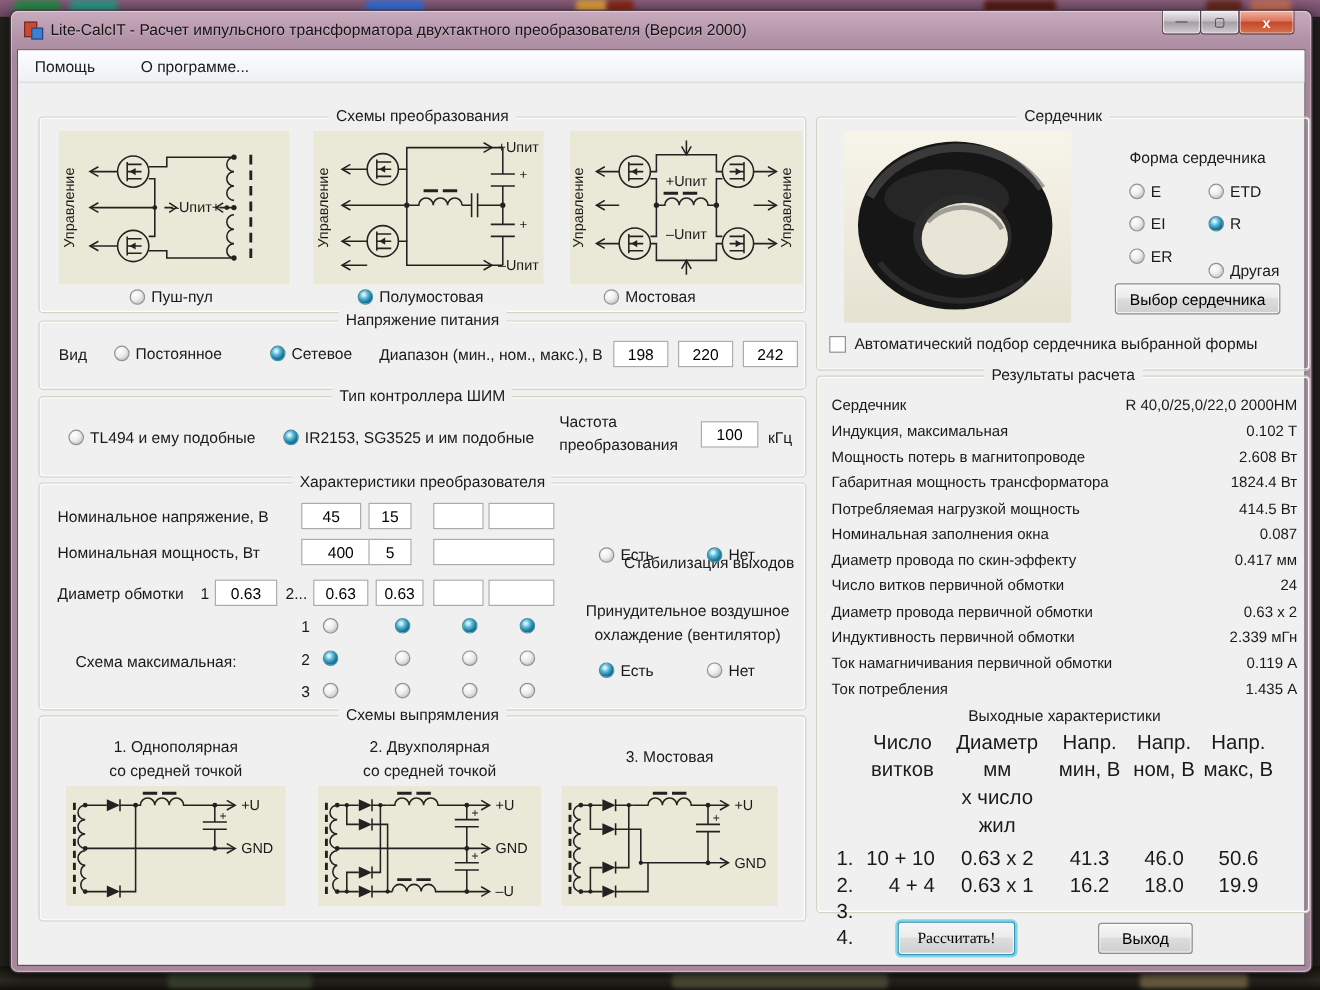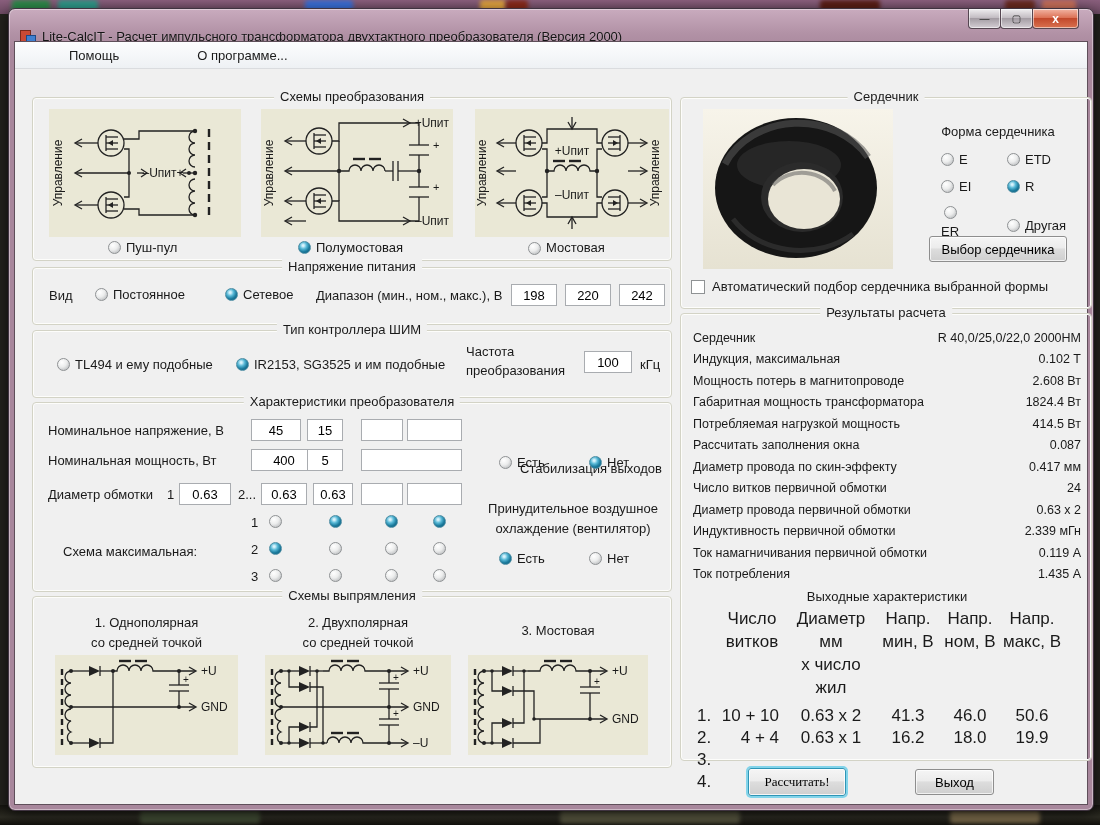--- a/index.html
+++ b/index.html
@@ -11,38 +11,38 @@
   .desk-top{position:absolute;top:0;left:0;right:0;height:14px;
     background:linear-gradient(180deg,#8a5f7d,#6d4a63);}
   .blob{position:absolute;filter:blur(2px);border-radius:3px;}
   .desk-bottom{position:absolute;bottom:0;left:0;right:0;height:20px;
     background:linear-gradient(180deg,#15140f,#2c2b22 60%,#11100c);}
   
   .window{position:absolute;left:8px;top:8px;width:1084px;height:801px;
     background:linear-gradient(180deg,#c9abbe 0%,#b292a6 24px,#a8879c 40px,#a8879c 100%);
     border:1px solid #3f3340;border-radius:7px;
     box-shadow:0 3px 14px rgba(0,0,0,.65), inset 0 0 0 1px rgba(255,255,255,.4);}
-  .titlebar{height:30px;display:flex;align-items:center;padding:12px 10px;}
+  .titlebar{height:30px;display:flex;align-items:center;padding:0 10px;}
   .app-ico{width:16px;height:16px;margin-right:7px;position:relative;flex:0 0 auto;}
   .app-ico .a{position:absolute;left:1px;top:2px;width:9px;height:11px;background:#c94a35;border:1px solid #7a2a1c;}
   .app-ico .b{position:absolute;left:7px;top:7px;width:8px;height:8px;background:#3f7fd0;border:1px solid #1d4a88;}
   .title{font-size:13px;color:#141414;white-space:nowrap;text-shadow:0 1px 1px rgba(255,255,255,.35);}
   .capbtns{position:absolute;top:0;right:14px;display:flex;}
   .capbtn{width:31px;height:19px;margin-left:-1px;border:1px solid #554651;border-top:none;
     border-radius:0 0 4px 4px;display:flex;align-items:center;justify-content:center;
     font-size:10px;color:#2e2e2e;
     background:linear-gradient(180deg,#efeef0,#c3bdc3 45%,#a49da4 50%,#d4ced4);
     box-shadow:inset 0 0 0 1px rgba(255,255,255,.55);}
   .capbtn.close{width:45px;color:#fff;font-weight:bold;font-size:12px;
     background:linear-gradient(180deg,#f2b5a4,#dd7357 45%,#c2492c 50%,#d9714f);}
   .client{position:absolute;left:5px;right:5px;top:32px;bottom:5px;background:#f0f0f0;
     border:1px solid #5f4f5a;}
   .menubar{height:26px;background:linear-gradient(180deg,#fcfdfe,#eef1f4);
     border-bottom:1px solid #dadcdf;display:flex;align-items:center;padding-left:14px;gap:38px;font-size:13px;}
-  .menu-item{cursor:default;margin-left:40px;}
+  .menu-item{cursor:default;}
   
   .gb{position:absolute;border:1px solid #d3d3c6;border-radius:4px;
     box-shadow:inset 0 0 0 1px #fdfdfb;}
   .legend{position:absolute;top:-9px;left:50%;transform:translateX(-50%);
     background:#f0f0f0;padding:0 6px;font-size:13px;white-space:nowrap;}
   
   .radio{width:13px;height:13px;border-radius:50%;flex:0 0 auto;box-sizing:border-box;
     background:radial-gradient(circle at 35% 30%,#ffffff,#eceded 45%,#c2c4c6 80%,#b0b2b4);
     border:1px solid #8f9294;display:inline-block;vertical-align:-2px;}
   .radio.sel{background:radial-gradient(circle at 38% 32%,#d8f3fc 8%,#57b8d6 34%,#1b7a9c 62%,#0c5876);
@@ -291,21 +291,21 @@
       </div>
 
       <span class="rl" style="left:75px;top:142px;">
         <span class="radio"></span>
         <span>Пуш-пул</span>
       </span>
       <span class="rl" style="left:265px;top:142px;">
         <span class="radio sel"></span>
         <span>Полумостовая</span>
       </span>
-      <span class="rl" style="left:495px;top:142px;align-items:flex-end;">
+      <span class="rl" style="left:470px;top:142px;">
         <span class="radio"></span>
         <span>Мостовая</span>
       </span>
     </div>
 
     <div class="gb" style="left:17px;top:225px;width:638px;height:56px;">
       <span class="legend">Напряжение питания</span>
       <span class="lab" style="left:16px;top:20px;">Вид</span>
       <span class="rl" style="left:62px;top:19px;">
         <span class="radio"></span>
@@ -572,21 +572,21 @@
         <span>ETD</span>
       </span>
       <span class="rl" style="left:260px;top:81px;">
         <span class="radio"></span>
         <span>EI</span>
       </span>
       <span class="rl" style="left:326px;top:81px;">
         <span class="radio sel"></span>
         <span>R</span>
       </span>
-      <span class="rl" style="left:260px;top:108px;flex-direction:column;">
+      <span class="rl" style="left:260px;top:108px;">
         <span class="radio"></span>
         <span>ER</span>
       </span>
       <span class="rl" style="left:326px;top:120px;">
         <span class="radio"></span>
         <span>Другая</span>
       </span>
       <button class="btn" style="left:248px;top:138px;width:138px;height:26px;">Выбор сердечника</button>
       <span class="rl" style="left:10px;top:181px;gap:7px;">
         <span class="checkbox"></span>
@@ -611,21 +611,21 @@
           </div>
         <div class="res-row">
             <span>Габаритная мощность трансформатора</span>
             <span class="v">1824.4 Вт</span>
           </div>
         <div class="res-row">
             <span>Потребляемая нагрузкой мощность</span>
             <span class="v">414.5 Вт</span>
           </div>
         <div class="res-row">
-            <span>Рассчитать заполнения окна</span>
+            <span>Номинальная заполнения окна</span>
             <span class="v">0.087</span>
           </div>
         <div class="res-row">
             <span>Диаметр провода по скин-эффекту</span>
             <span class="v">0.417 мм</span>
           </div>
         <div class="res-row">
             <span>Число витков первичной обмотки</span>
             <span class="v">24</span>
           </div>

